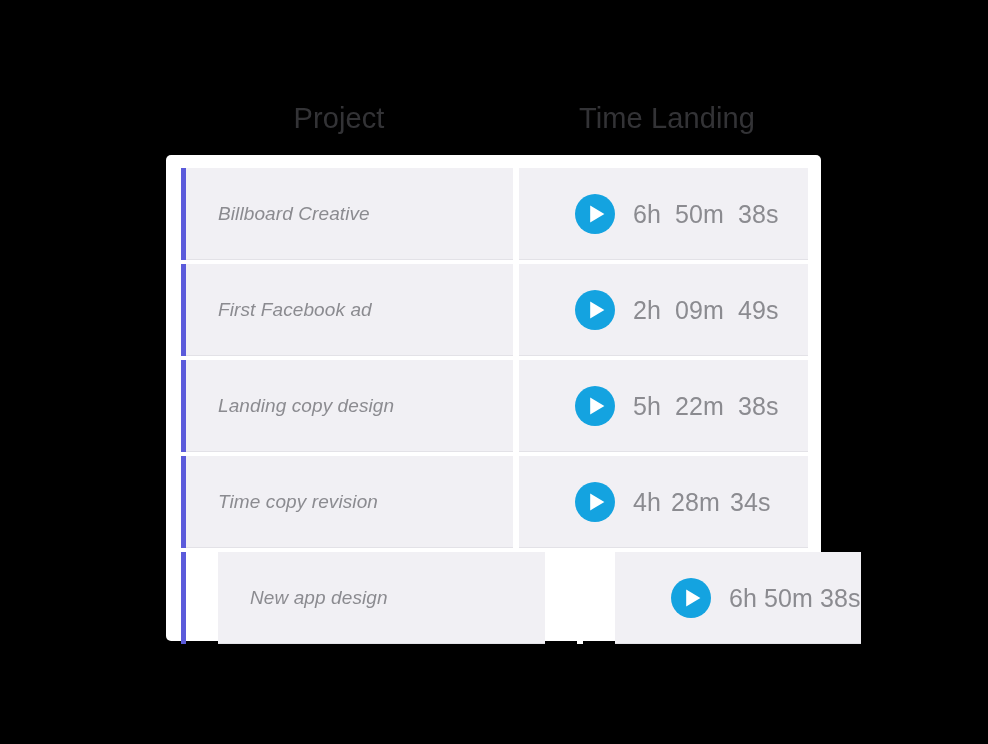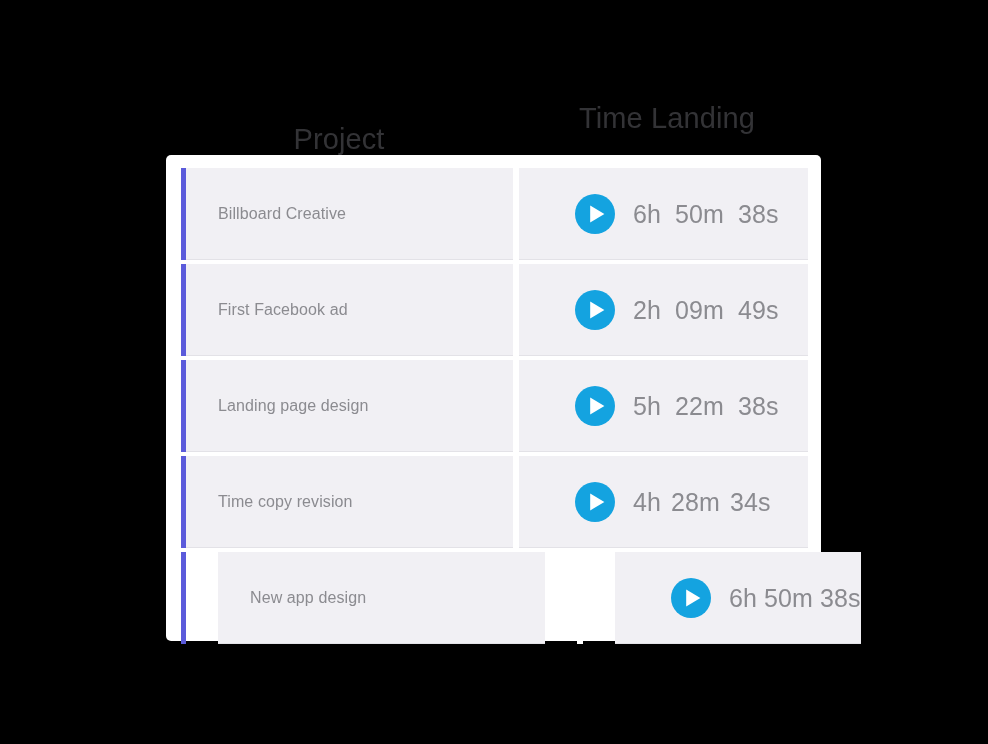--- a/index.html
+++ b/index.html
@@ -36,21 +36,21 @@
   .col-head {
     position: absolute;
     top: 0;
     font-size: 29px;
     line-height: 44px;
     font-weight: 400;
     color: #333336;
     letter-spacing: 0.1px;
     white-space: nowrap;
   }
-  .col-head.project   { left: 0;   width: 346px; text-align: center; margin-top: 21px; }
+  .col-head.project   { left: 0;   width: 346px; text-align: center; }
   .col-head.time      { left: 346px; width: 310px; text-align: center; }
 
   
   .card {
     position: absolute;
     left: 166px;
     top: 155px;
     width: 655px;
     height: 486px;
     background: #ffffff;
@@ -111,25 +111,26 @@
     content: "";
     position: absolute;
     left: 0;
     right: 0;
     bottom: 0;
     height: 1px;
     background: #e3e2e7;
   }
 
   .project-name {
-    font-size: 16px;
+    font-size: 19px;
     color: #8b8b90;
     font-weight: 400;
     letter-spacing: 0.1px;
     white-space: nowrap;
+    font-style: italic;
   }
 
   .time-value {
     font-size: 25px;
     color: #8b8b90;
     font-weight: 400;
     white-space: nowrap;
     letter-spacing: 0.1px;
   }
   .time-value.wide { letter-spacing: 0.1px; word-spacing: 7px; }
@@ -185,21 +186,21 @@
                 <circle cx="20" cy="20" r="20" fill="#14a3e0"></circle>
                 <path d="M15.2 11.6 L29.4 20 L15.2 28.4 Z" fill="#ffffff"></path>
               </svg>
             </span>
             <span class="time-value wide">2h  09m  49s</span>
           </div>
         </div>
         <div class="row">
           <div class="accent"></div>
           <div class="cell cell-project">
-            <span class="project-name">Landing page design</span>
+            <span class="project-name">Landing copy design</span>
           </div>
           <div class="gap"></div>
           <div class="cell cell-time">
             <span class="play-btn">
               <svg viewBox="0 0 40 40" width="40" height="40">
                 <circle cx="20" cy="20" r="20" fill="#14a3e0"></circle>
                 <path d="M15.2 11.6 L29.4 20 L15.2 28.4 Z" fill="#ffffff"></path>
               </svg>
             </span>
             <span class="time-value wide">5h  22m  38s</span>

